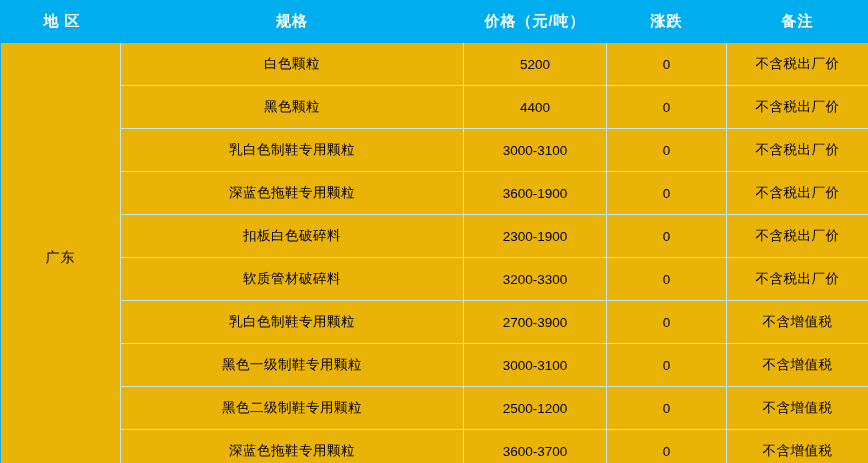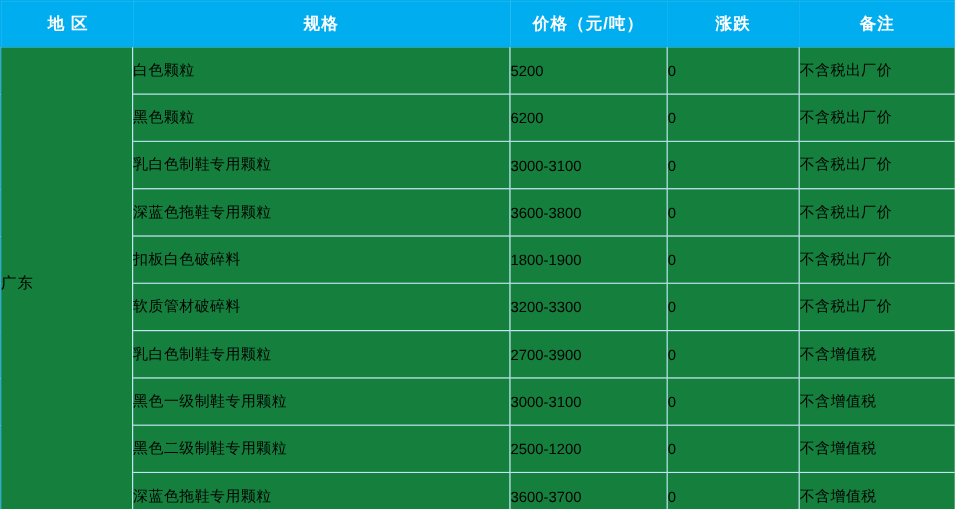--- a/index.html
+++ b/index.html
@@ -40,26 +40,27 @@
   thead th.region-head {
     letter-spacing: 6px;
     padding-left: 8px;
   }
   tbody td {
     border: 1px solid #29abe2;
     border-top-color: #bfe6f5;
     border-bottom-color: #bfe6f5;
     border-left-color: #bfe6f5;
     border-right-color: #bfe6f5;
+    text-align: center;
     vertical-align: middle;
     font-size: 13.5px;
     color: #000000;
     height: 42px;
     padding: 0;
-    background: #15803d;
+    background: #eab308;
   }
   tbody td.region-cell {
     font-size: 14px;
     color: #000;
     border-left: 1px solid #29abe2;
     border-bottom: 1px solid #bfe6f5;
     letter-spacing: 1px;
   }
   tbody tr:last-child td {
     border-bottom: 1px solid #bfe6f5;
@@ -90,39 +91,39 @@
   <tbody>
     <tr>
       <td class="region-cell" rowspan="10">广东</td>
       <td class="spec-cell">白色颗粒</td>
       <td class="price-cell">5200</td>
       <td class="change-cell">0</td>
       <td class="note-cell">不含税出厂价</td>
     </tr>
     <tr>
       <td class="spec-cell">黑色颗粒</td>
-      <td class="price-cell">6200</td>
+      <td class="price-cell">4400</td>
       <td class="change-cell">0</td>
       <td class="note-cell">不含税出厂价</td>
     </tr>
     <tr>
       <td class="spec-cell">乳白色制鞋专用颗粒</td>
       <td class="price-cell">3000-3100</td>
       <td class="change-cell">0</td>
       <td class="note-cell">不含税出厂价</td>
     </tr>
     <tr>
       <td class="spec-cell">深蓝色拖鞋专用颗粒</td>
-      <td class="price-cell">3600-3800</td>
+      <td class="price-cell">3600-1900</td>
       <td class="change-cell">0</td>
       <td class="note-cell">不含税出厂价</td>
     </tr>
     <tr>
       <td class="spec-cell">扣板白色破碎料</td>
-      <td class="price-cell">1800-1900</td>
+      <td class="price-cell">2300-1900</td>
       <td class="change-cell">0</td>
       <td class="note-cell">不含税出厂价</td>
     </tr>
     <tr>
       <td class="spec-cell">软质管材破碎料</td>
       <td class="price-cell">3200-3300</td>
       <td class="change-cell">0</td>
       <td class="note-cell">不含税出厂价</td>
     </tr>
     <tr>

